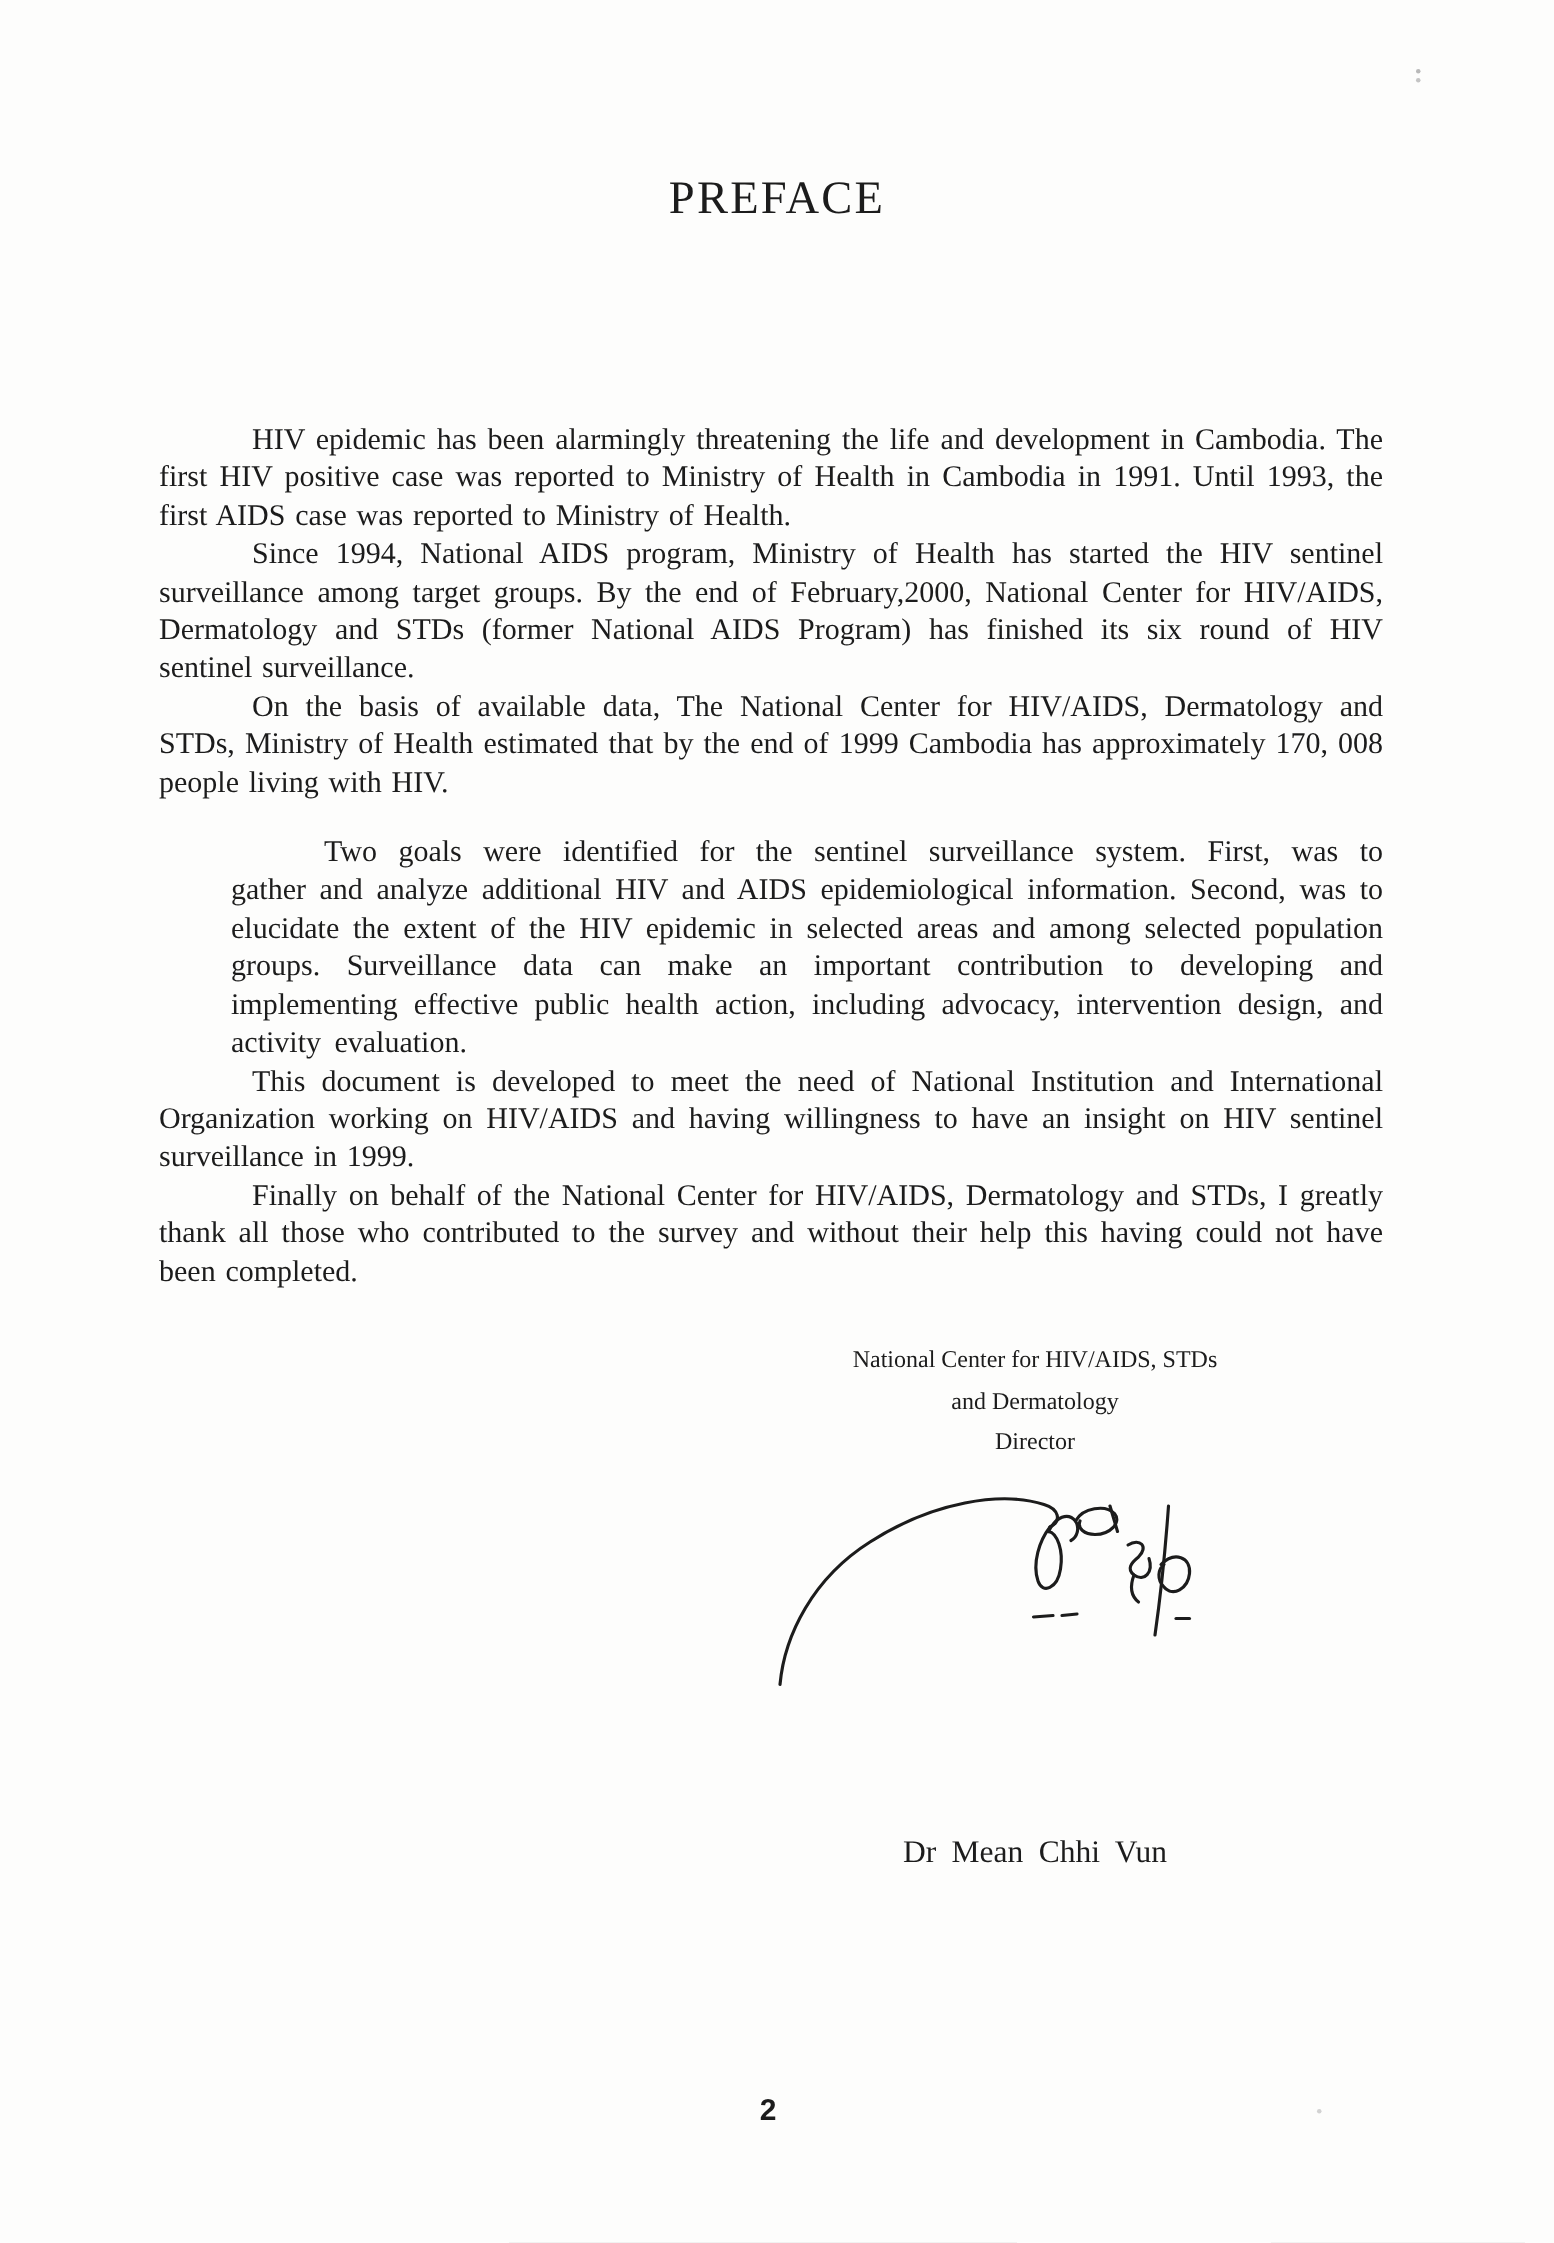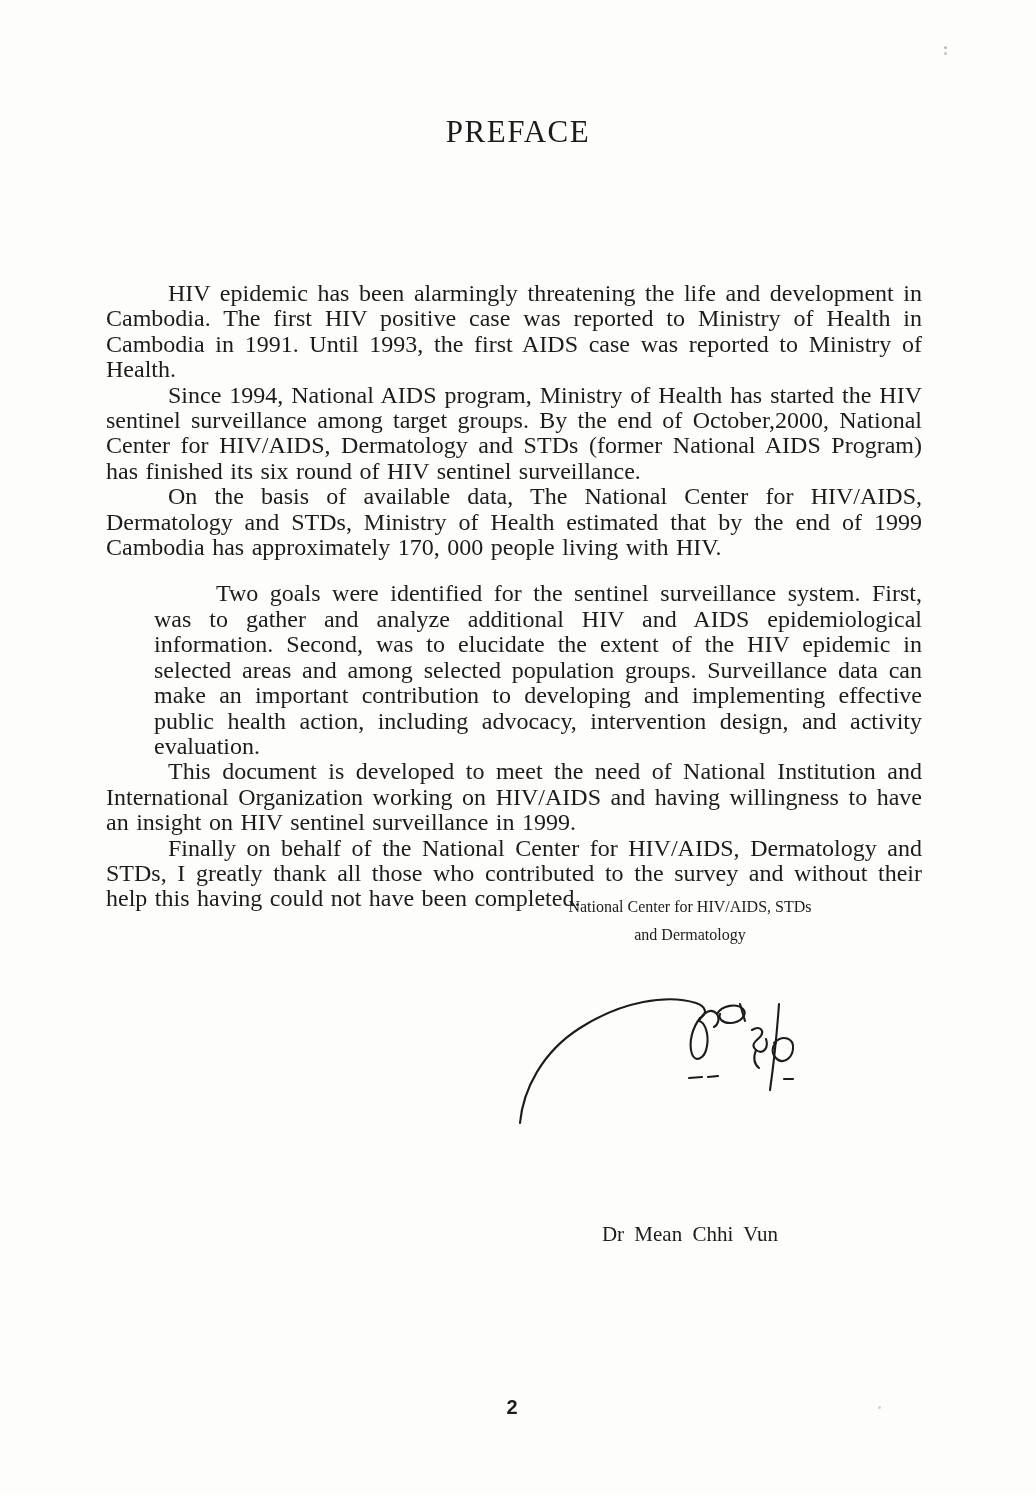--- a/index.html
+++ b/index.html
@@ -25,21 +25,21 @@
     font-size: 31px;
     font-weight: 400;
     letter-spacing: 1.5px;
     font-family: "Liberation Serif", serif;
   }
   .body-text {
     position: absolute;
     top: 281px;
     left: 106px;
     width: 816px;
-    font-size: 24px;
+    font-size: 20px;
     line-height: 25.4px;
   }
   .para {
     text-align: justify;
     text-indent: 62px;
     word-spacing: 1.5px;
   }
   .para.gap-before { margin-top: 21px; margin-left: 48px; }
   .para.wide-just { word-spacing: 4px; }
   .sig-block {
@@ -92,30 +92,31 @@
 <body>
 
 <div class="page">
 
   <div class="artifact-dots"></div>
 
   <h1 class="title">PREFACE</h1>
 
   <div class="body-text">
     <p class="para">HIV epidemic has been alarmingly threatening the life and development in Cambodia. The first HIV positive case was reported to Ministry of Health in Cambodia in 1991. Until 1993, the first AIDS case was reported to Ministry of Health.</p>
-    <p class="para">Since 1994, National AIDS program, Ministry of Health has started the HIV sentinel surveillance among target groups. By the end of October,2000, National Center for HIV/AIDS, Dermatology and STDs (former National AIDS Program) has finished its six round of HIV sentinel surveillance.</p>
-    <p class="para">On the basis of available data, The National Center for HIV/AIDS, Dermatology and STDs, Ministry of Health estimated that by the end of 1999 Cambodia has approximately 170, 000 people living with HIV.</p>
+    <p class="para">Since 1994, National AIDS program, Ministry of Health has started the HIV sentinel surveillance among target groups. By the end of February,2000, National Center for HIV/AIDS, Dermatology and STDs (former National AIDS Program) has finished its six round of HIV sentinel surveillance.</p>
+    <p class="para">On the basis of available data, The National Center for HIV/AIDS, Dermatology and STDs, Ministry of Health estimated that by the end of 1999 Cambodia has approximately 170, 008 people living with HIV.</p>
     <p class="para gap-before wide-just">Two goals were identified for the sentinel surveillance system. First, was to gather and analyze additional HIV and AIDS epidemiological information. Second, was to elucidate the extent of the HIV epidemic in selected areas and among selected population groups. Surveillance data can make an important contribution to developing and implementing effective public health action, including advocacy, intervention design, and activity evaluation.</p>
     <p class="para">This document is developed to meet the need of National Institution and International Organization working on HIV/AIDS and having willingness to have an insight on HIV sentinel surveillance in 1999.</p>
     <p class="para">Finally on behalf of the National Center for HIV/AIDS, Dermatology and STDs, I greatly thank all those who contributed to the survey and without their help this having could not have been completed.</p>
   </div>
 
   <div class="sig-block">
     <div>National Center for HIV/AIDS, STDs</div>
     <div>and Dermatology</div>
+    <div>Director</div>
   </div>
 
   <svg class="signature-art" viewBox="0 0 292 142" fill="none" xmlns="http://www.w3.org/2000/svg">
     <g stroke="#1c1c1c" stroke-width="2.1" stroke-linecap="round" fill="none">
 
       <path d="M 8 133 C 11 100, 30 62, 68 38 C 110 11, 156 4, 184 13 C 194 16, 196 24, 188 28"></path>
 
       <path d="M 188 28 C 181 37, 176 52, 180 64 C 183 73, 193 69, 195 56 C 197 44, 193 32, 187 31"></path>
       <path d="M 187 31 C 192 21, 200 18, 205 24 C 208 29, 206 35, 202 37"></path>
       <path d="M 205 24 C 210 15, 225 13, 231 19 C 236 25, 228 33, 218 33 C 211 33, 206 29, 208 24"></path>

